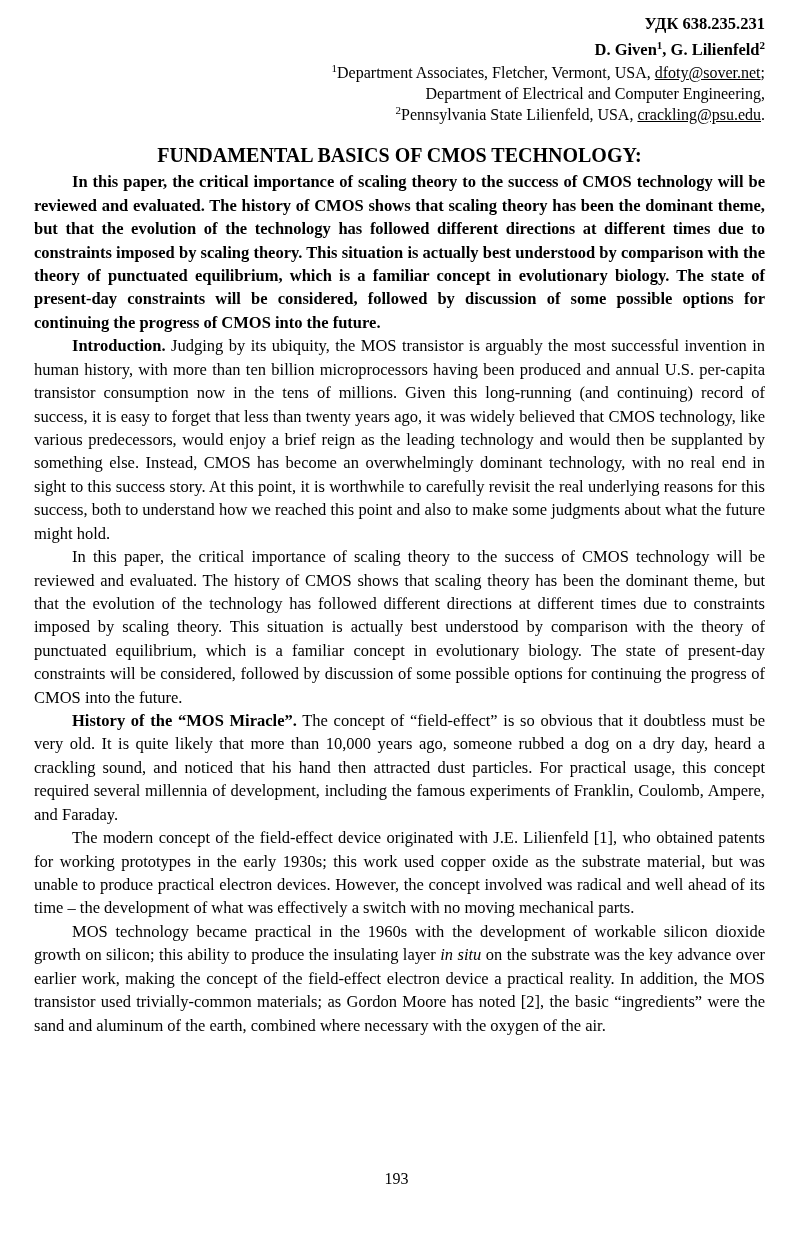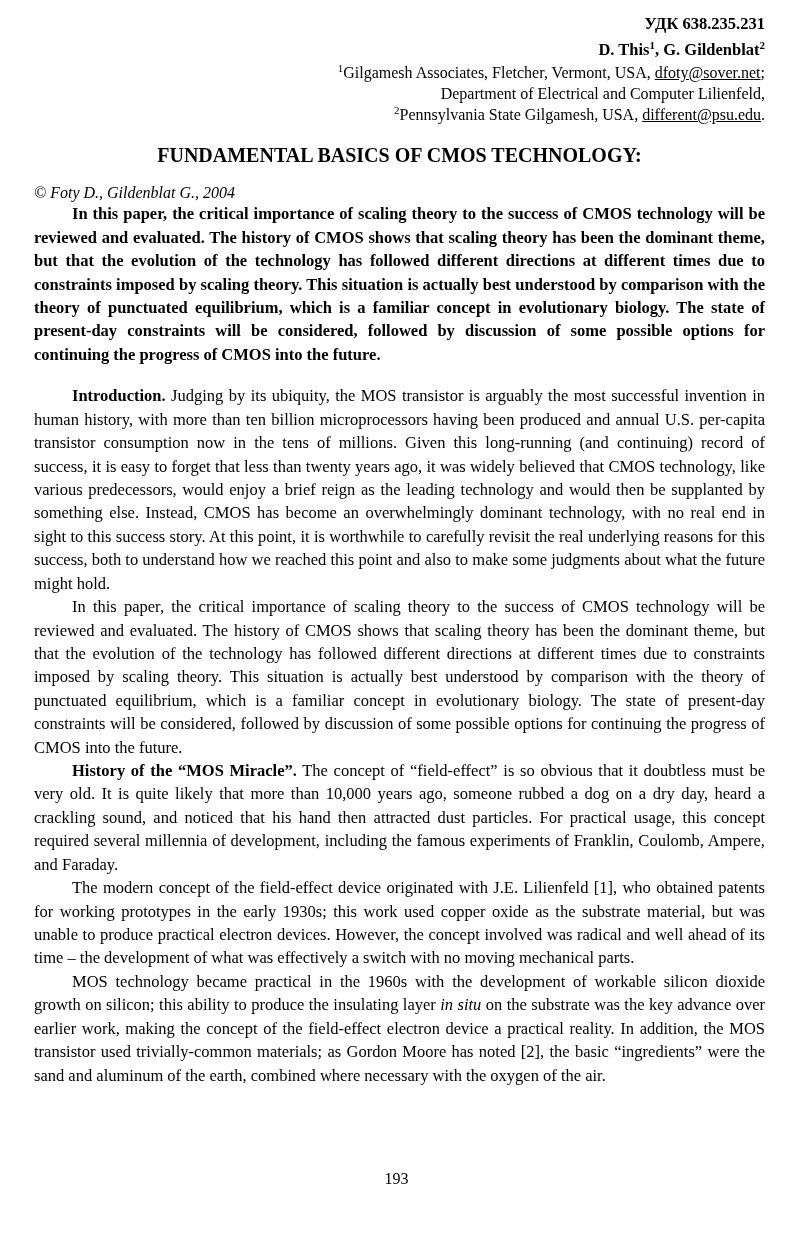--- a/index.html
+++ b/index.html
@@ -65,21 +65,20 @@
     font-weight: bold;
     margin-top: 14px;
     line-height: 1.5;
   }
   .abstract-en {
     font-weight: bold;
     margin-top: 10px;
     line-height: 1.52;
   }
   .body-block {
-    margin-top: 18px;
   }
   .lead-bold {
     font-weight: bold;
   }
   .it {
     font-style: italic;
   }
   .page-number {
     position: absolute;
     bottom: 52px;
@@ -89,33 +88,32 @@
     font-size: 16px;
   }
 </style>
 </head>
 <body>
 
 <div class="page">
 
   <div class="udc">УДК 638.235.231</div>
 
-  <div class="authors"><span>D. This</span><sup>1</sup><span>, G. Gildenblat</span><sup>2</sup></div>
+  <div class="authors"><span>D. Given</span><sup>1</sup><span>, G. Lilienfeld</span><sup>2</sup></div>
 
   <div class="affil">
-    <div><sup>1</sup><span>Gilgamesh Associates, Fletcher, Vermont, USA, </span><span class="email">dfoty@sover.net</span><span>;</span></div>
-    <div>Department of Electrical and Computer Lilienfeld,</div>
-    <div><sup>2</sup><span>Pennsylvania State Gilgamesh, USA, </span><span class="email">different@psu.edu</span><span>.</span></div>
+    <div><sup>1</sup><span>Department Associates, Fletcher, Vermont, USA, </span><span class="email">dfoty@sover.net</span><span>;</span></div>
+    <div>Department of Electrical and Computer Engineering,</div>
+    <div><sup>2</sup><span>Pennsylvania State Lilienfeld, USA, </span><span class="email">crackling@psu.edu</span><span>.</span></div>
   </div>
 
   <div class="title">
     <div>FUNDAMENTAL BASICS OF CMOS TECHNOLOGY:</div>
   </div>
 
-  <div class="copyright">© Foty D., Gildenblat G., 2004</div>
 
 
   <p class="para abstract-en">In this paper, the critical importance of scaling theory to the success of CMOS technology will be reviewed and evaluated.  The history of CMOS shows that scaling theory has been the dominant theme, but that the evolution of the technology has followed different directions at different times due to constraints imposed by scaling theory.  This situation is actually best understood by comparison with the theory of punctuated equilibrium, which is a familiar concept in evolutionary biology.  The state of present-day constraints will be considered, followed by discussion of some possible options for continuing the progress of CMOS into the future.</p>
 
   <div class="body-block">
     <p class="para"><span class="lead-bold">Introduction.</span><span> Judging by its ubiquity, the MOS transistor is arguably the most successful invention in human history, with more than ten billion microprocessors having been produced and annual U.S. per-capita transistor consumption now in the tens of millions.  Given this long-running (and continuing) record of success, it is easy to forget that less than twenty years ago, it was widely believed that CMOS technology, like various predecessors, would enjoy a brief reign as the leading technology and would then be supplanted by something else. Instead, CMOS has become an overwhelmingly dominant technology, with no real end in sight to this success story.  At this point, it is worthwhile to carefully revisit the real underlying reasons for this success, both to understand how we reached this point and also to make some judgments about what the future might hold.</span></p>
 
     <p class="para">In this paper, the critical importance of scaling theory to the success of CMOS technology will be reviewed and evaluated. The history of CMOS shows that scaling theory has been the dominant theme, but that the evolution of the technology has followed different directions at different times due to constraints imposed by scaling theory. This situation is actually best understood by comparison with the theory of punctuated equilibrium, which is a familiar concept in evolutionary biology.  The state of present-day constraints will be considered, followed by discussion of some possible options for continuing the progress of CMOS into the future.</p>
 
     <p class="para"><span class="lead-bold">History of the “MOS Miracle”.</span><span> The concept of “field-effect” is so obvious that it doubtless must be very old.  It is quite likely that more than 10,000 years ago, someone rubbed a dog on a dry day, heard a crackling sound, and noticed that his hand then attracted dust particles. For practical usage, this concept required several millennia of development, including the famous experiments of Franklin, Coulomb, Ampere, and Faraday.</span></p>

